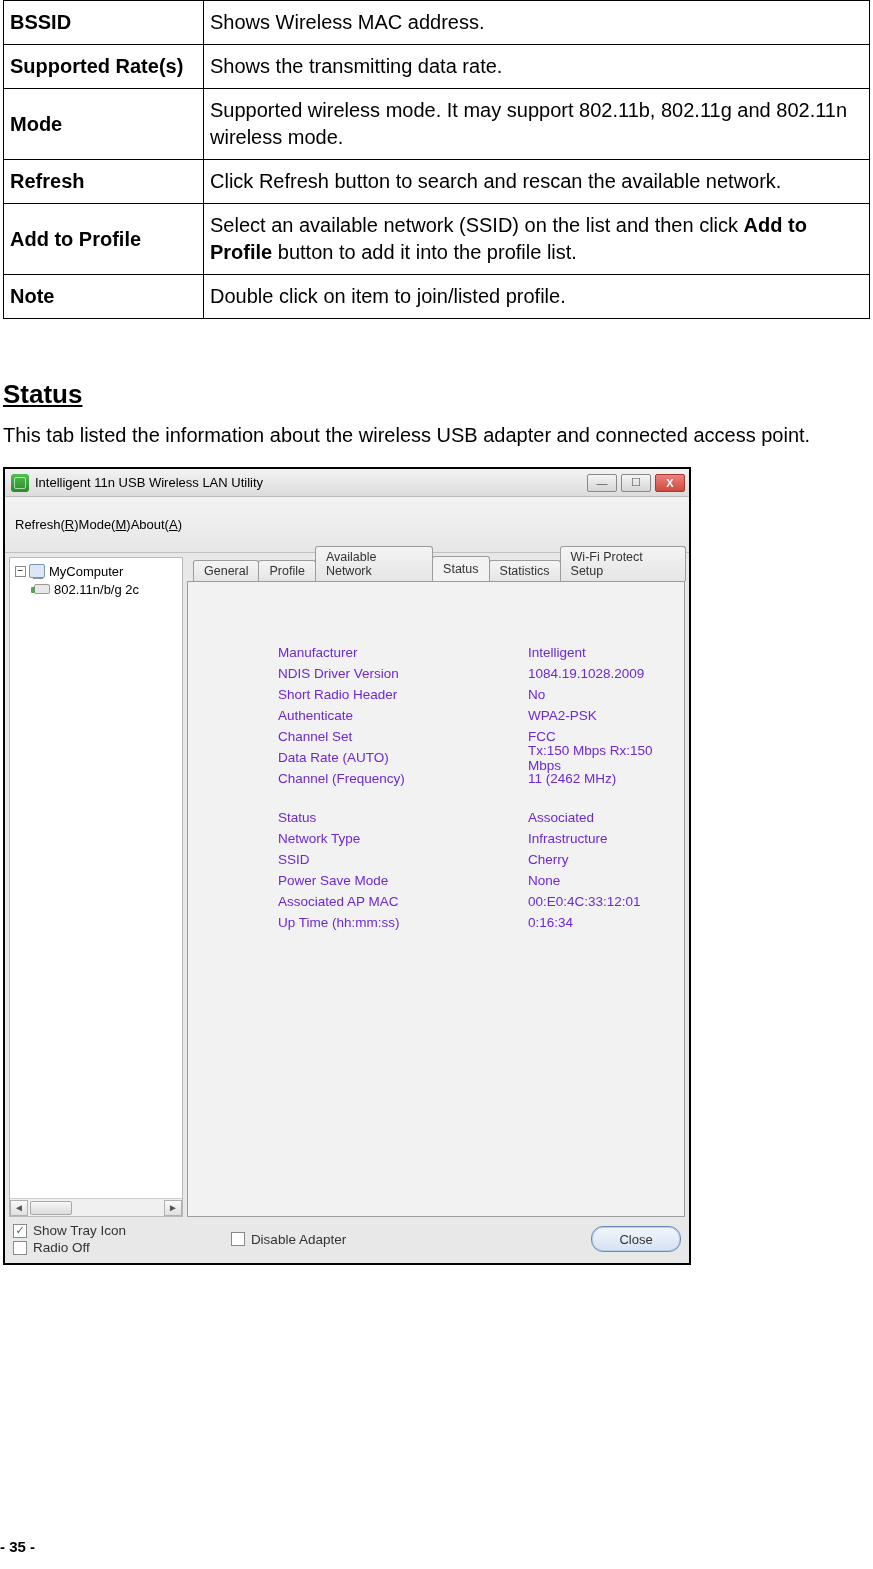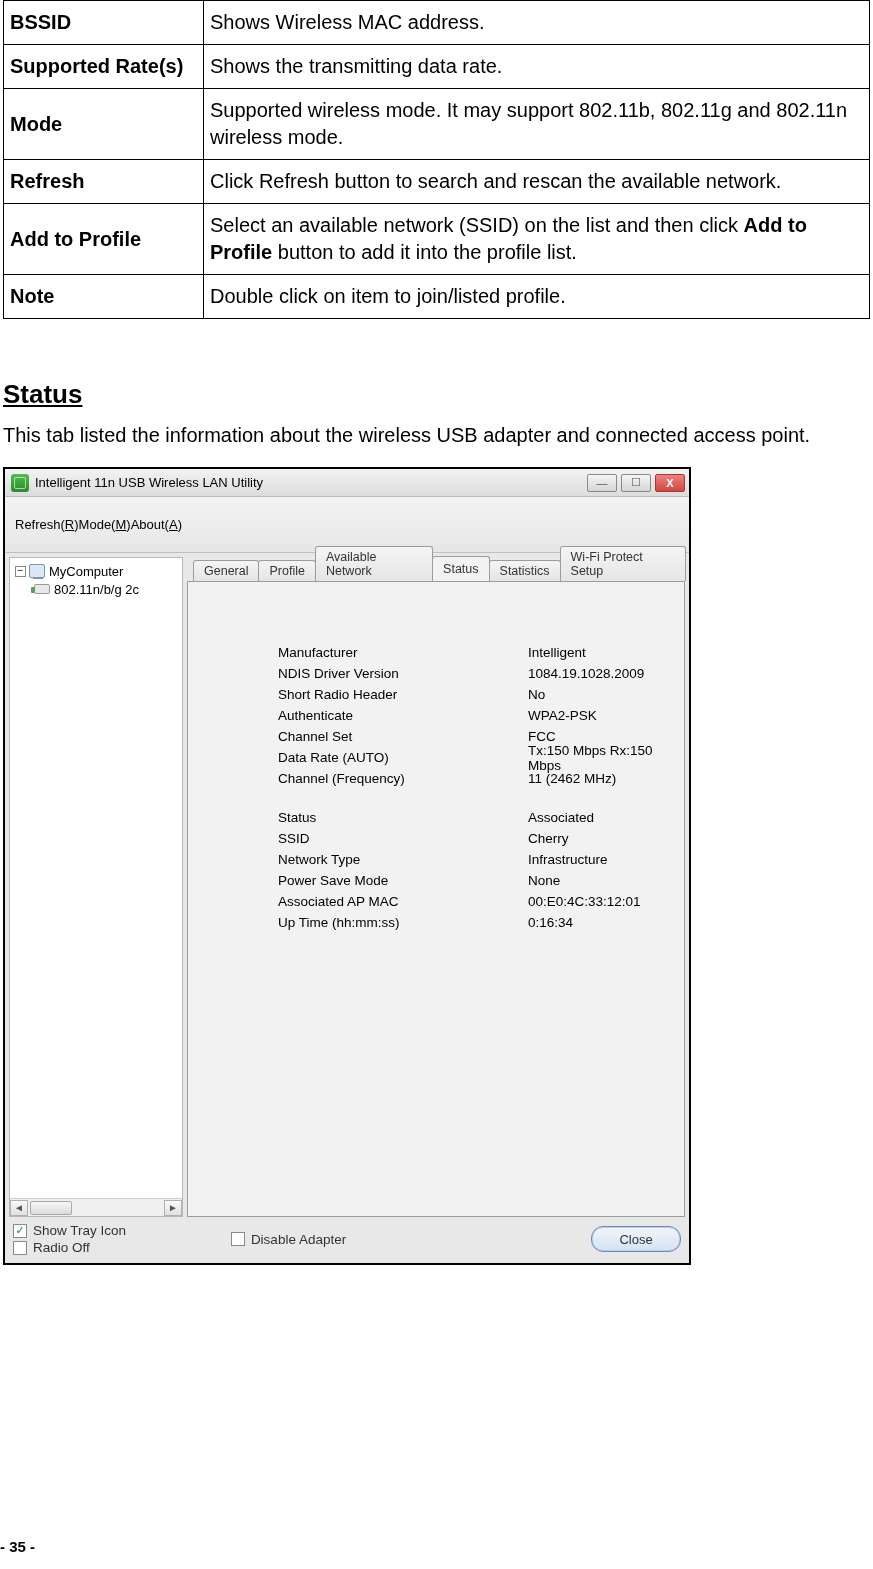--- a/index.html
+++ b/index.html
@@ -168,21 +168,21 @@
     z-index:2;
     padding-top:5px;
     padding-bottom:5px;
   }
   .tabpanel {
     flex:1;
     border:1px solid #9c9c9c;
     background:#f2f2f2;
     padding:60px 22px 10px 90px;
     font-size:13.5px;
-    color:#000000;
+    color:#6d28d9;
     position:relative;
   }
   .status-row { display:flex; height:21px; align-items:center; }
   .status-row.gap { height:18px; }
   .status-row .k { width:250px; }
   .status-row .v { flex:1; }
 
   .bottombar {
     display:flex; align-items:center;
     padding:2px 8px 8px 8px;
@@ -325,26 +325,26 @@
           <div class="status-row">
               <div class="k">Channel (Frequency)</div>
               <div class="v">11 (2462 MHz)</div>
             </div>
           <div class="status-row gap"></div>
           <div class="status-row">
               <div class="k">Status</div>
               <div class="v">Associated</div>
             </div>
           <div class="status-row">
+              <div class="k">Network Type</div>
+              <div class="v">Infrastructure</div>
+            </div>
+          <div class="status-row">
               <div class="k">SSID</div>
               <div class="v">Cherry</div>
-            </div>
-          <div class="status-row">
-              <div class="k">Network Type</div>
-              <div class="v">Infrastructure</div>
             </div>
           <div class="status-row">
               <div class="k">Power Save Mode</div>
               <div class="v">None</div>
             </div>
           <div class="status-row">
               <div class="k">Associated AP MAC</div>
               <div class="v">00:E0:4C:33:12:01</div>
             </div>
           <div class="status-row">

